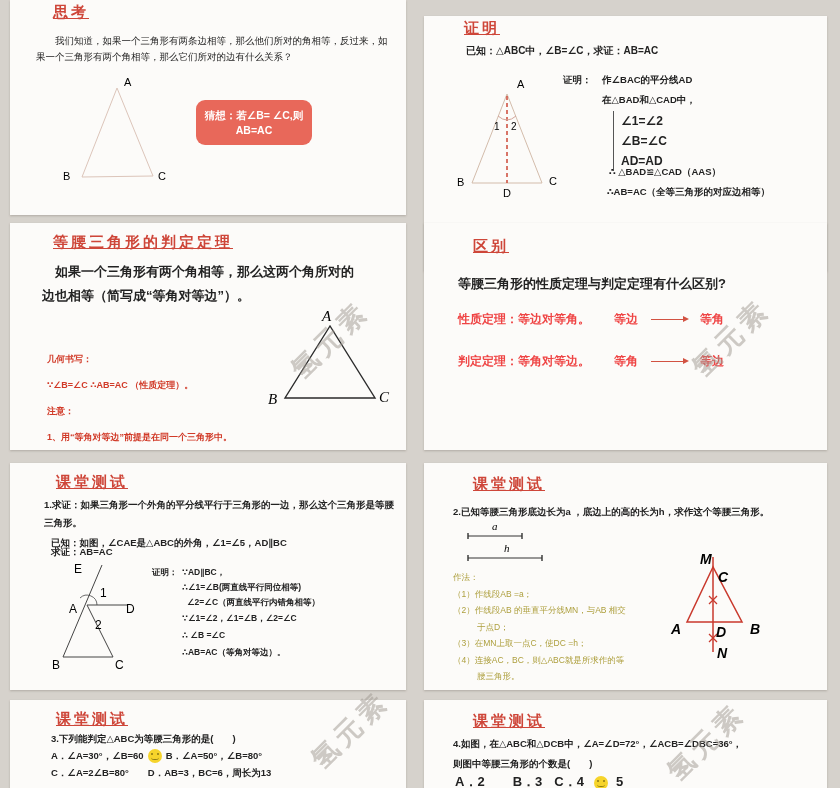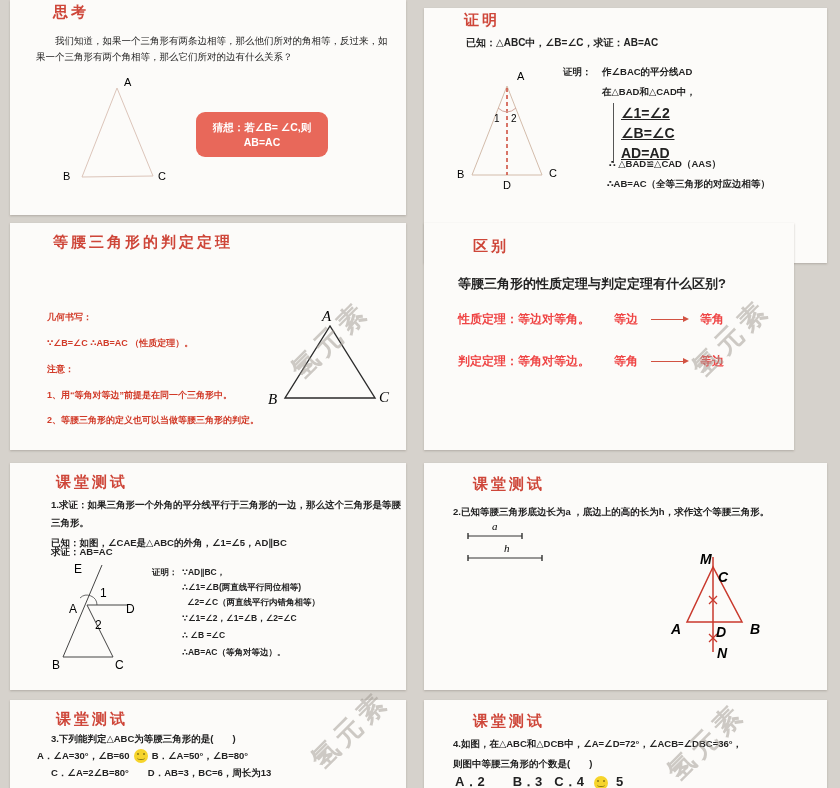--- a/index.html
+++ b/index.html
@@ -10,43 +10,43 @@
     color:#222;
   }
   .card{
     position:absolute;background:#fcfbf9;
     box-shadow:0 1px 2px rgba(110,100,90,.35);
     overflow:hidden;
   }
   .abs{position:absolute;}
   .title{
     position:absolute;margin:0;color:#ce4639;font-weight:bold;
-    font-size:15px;letter-spacing:3px;line-height:17px;
+    font-size:15px;letter-spacing:3px;line-height:17px;text-decoration:underline;
   }
   .tx{position:absolute;line-height:1.45;}
   .b{font-weight:bold;}
   .f85{font-size:8.5px;}
-  .f9{font-size:9px;}
+  .f9{font-size:9px;margin-top:42px;}
   .f95{font-size:9.5px;}
   .f10{font-size:10px;}
   .f11{font-size:13px;}
   .f12{font-size:12px;}
   .f13{font-size:13px;}
   .red{color:#d13a28;}
   .red2{color:#ef4444;text-align:center;}
   .olive{color:#ad9f3d;}
   .guess-box{
     position:absolute;background:#e8685a;color:#fff;border-radius:9px;
     font-weight:bold;font-size:10.5px;text-align:center;
     display:flex;flex-direction:column;justify-content:center;line-height:15px;
   }
   .cond-block{
     position:absolute;border-left:1px solid #555;padding-left:7px;
   }
-  .cond-block div{font-size:14px;font-weight:bold;line-height:20px;text-decoration:underline;}
+  .cond-block div{font-size:12px;font-weight:bold;line-height:20px;}
   .arrow{
     display:inline-block;width:36px;height:1px;background:#d25242;
     position:relative;vertical-align:middle;
   }
   .arrow::after{
     content:"";position:absolute;right:-2px;top:-3px;
     border-left:6px solid #d25242;
     border-top:3.5px solid transparent;border-bottom:3.5px solid transparent;
   }
   .smiley{
@@ -76,27 +76,27 @@
 
 <section class="card" style="left:10px;top:0;width:396px;height:215px">
   <h2 class="title" style="left:43px;top:3px">思考</h2>
   <p class="tx f95" style="left:26px;top:33px;width:354px;margin:0;text-indent:2em;line-height:16px">我们知道，如果一个三角形有两条边相等，那么他们所对的角相等，反过来，如果一个三角形有两个角相等，那么它们所对的边有什么关系？</p>
   <svg class="abs" style="left:45px;top:70px" width="130" height="115" viewBox="0 0 130 115">
     <polygon points="62,18 27,107 98,106" fill="none" stroke="#dcc5ba" stroke-width="1"></polygon>
     <text x="69" y="16" font-size="11">A</text>
     <text x="8" y="110" font-size="11">B</text>
     <text x="103" y="110" font-size="11">C</text>
   </svg>
-  <div class="guess-box" style="left:186px;top:112px;width:132px;height:45px">
+  <div class="guess-box" style="left:186px;top:100px;width:116px;height:45px">
     <div>猜想：若∠B= ∠C,则</div>
     <div>AB=AC</div>
   </div>
 </section>
 
-<section class="card" style="left:424px;top:8px;width:403px;height:255px">
+<section class="card" style="left:424px;top:16px;width:403px;height:255px">
   <h2 class="title" style="left:40px;top:3px">证明</h2>
   <div class="tx f10 b" style="left:42px;top:28px;white-space:nowrap">已知：△ABC中，∠B=∠C，求证：AB=AC</div>
   <svg class="abs" style="left:20px;top:55px" width="120" height="130" viewBox="0 0 120 130">
     <polygon points="63,23 28,112 98,112" fill="none" stroke="#d3bcab" stroke-width="1"></polygon>
     <line x1="63" y1="25" x2="63" y2="112" stroke="#cc4837" stroke-width="1.5" stroke-dasharray="4,3"></line>
     <path d="M54,45 Q63,53 72,45" fill="none" stroke="#d3a59a" stroke-width="1"></path>
     <text x="73" y="17" font-size="11">A</text>
     <text x="50" y="59" font-size="10">1</text>
     <text x="67" y="59" font-size="10">2</text>
     <text x="13" y="115" font-size="11">B</text>
@@ -110,53 +110,54 @@
     <div>∠1=∠2</div>
     <div>∠B=∠C</div>
     <div>AD=AD</div>
   </div>
   <div class="tx f95 b" style="left:185px;top:149px;white-space:nowrap">∴ △BAD≌△CAD（AAS）</div>
   <div class="tx f95 b" style="left:183px;top:169px;white-space:nowrap">∴AB=AC（全等三角形的对应边相等）</div>
 </section>
 
 <section class="card" style="left:10px;top:223px;width:396px;height:227px">
   <h2 class="title" style="left:43px;top:10px">等腰三角形的判定定理</h2>
+  <p class="tx f13 b" style="left:32px;top:37px;width:318px;margin:0;text-indent:1em;line-height:24px">如果一个三角形有两个角相等，那么这两个角所对的边也相等（简写成“等角对等边”）。</p>
   <div class="tx f9 b red" style="left:37px;top:88px">几何书写：</div>
   <div class="tx f9 b red" style="left:37px;top:114px;white-space:nowrap">∵∠B=∠C ∴AB=AC （性质定理）。</div>
   <div class="tx f9 b red" style="left:37px;top:140px">注意：</div>
   <div class="tx f9 b red" style="left:37px;top:166px;white-space:nowrap">1、用“等角对等边”前提是在同一个三角形中。</div>
   <div class="tx f9 b red" style="left:37px;top:191px;white-space:nowrap">2、等腰三角形的定义也可以当做等腰三角形的判定。</div>
   <svg class="abs" style="left:255px;top:78px" width="135" height="105" viewBox="0 0 135 105">
     <polygon points="65,25 20,97 110,97" fill="none" stroke="#2a2a2a" stroke-width="1.4"></polygon>
     <text class="serif-it" x="57" y="20" font-size="15">A</text>
     <text class="serif-it" x="3" y="103" font-size="15">B</text>
     <text class="serif-it" x="114" y="101" font-size="15">C</text>
   </svg>
 </section>
 
-<section class="card" style="left:424px;top:223px;width:370px;height:227px">
+<section class="card" style="left:424px;top:223px;width:403px;height:227px">
   <h2 class="title" style="left:49px;top:14px">区别</h2>
   <div class="tx f11 b" style="left:34px;top:52px;white-space:nowrap">等腰三角形的性质定理与判定定理有什么区别?</div>
   <div class="tx f12 b red2" style="left:34px;top:88px;display:flex;align-items:center;white-space:nowrap">
     <span>性质定理：等边对等角。</span>
     <span style="margin-left:24px">等边</span>
     <span class="arrow" style="margin-left:13px"></span>
     <span style="margin-left:13px">等角</span>
   </div>
   <div class="tx f12 b red2" style="left:34px;top:130px;display:flex;align-items:center;white-space:nowrap">
     <span>判定定理：等角对等边。</span>
     <span style="margin-left:24px">等角</span>
     <span class="arrow" style="margin-left:13px"></span>
     <span style="margin-left:13px">等边</span>
   </div>
 </section>
 
 <section class="card" style="left:10px;top:463px;width:396px;height:227px">
   <h2 class="title" style="left:46px;top:10px">课堂测试</h2>
-  <p class="tx f95 b" style="left:41px;top:33px;width:352px;margin:0;line-height:18px">1.求证：如果三角形一个外角的平分线平行于三角形的一边，那么这个三角形是等腰三角形。</p>
+  <p class="tx f95 b" style="left:34px;top:33px;width:352px;margin:0;line-height:18px">1.求证：如果三角形一个外角的平分线平行于三角形的一边，那么这个三角形是等腰三角形。</p>
   <div class="tx f95 b" style="left:41px;top:73px;white-space:nowrap">已知：如图，∠CAE是△ABC的外角，∠1=∠5，AD∥BC</div>
   <div class="tx f95 b" style="left:41px;top:82px">求证：AB=AC</div>
   <svg class="abs" style="left:40px;top:98px" width="95" height="112" viewBox="0 0 95 112">
     <line x1="13" y1="96" x2="52" y2="4" stroke="#444" stroke-width="1"></line>
     <line x1="37" y1="44" x2="63" y2="96" stroke="#444" stroke-width="1"></line>
     <line x1="13" y1="96" x2="63" y2="96" stroke="#444" stroke-width="1"></line>
     <line x1="37" y1="44" x2="78" y2="44" stroke="#444" stroke-width="1"></line>
     <path d="M30,37 A10,10 0 0 1 47,44" fill="none" stroke="#444" stroke-width="0.8"></path>
     <text x="24" y="12" font-size="12">E</text>
     <text x="50" y="36" font-size="12">1</text>
@@ -181,40 +182,47 @@
   <svg class="abs" style="left:38px;top:56px" width="130" height="48" viewBox="0 0 130 48">
     <line x1="6" y1="17" x2="60" y2="17" stroke="#333" stroke-width="1"></line>
     <line x1="6" y1="14" x2="6" y2="20" stroke="#333" stroke-width="1.4"></line>
     <line x1="60" y1="14" x2="60" y2="20" stroke="#333" stroke-width="1.4"></line>
     <text class="serif-it" x="30" y="11" font-size="11">a</text>
     <line x1="6" y1="39" x2="80" y2="39" stroke="#333" stroke-width="1"></line>
     <line x1="6" y1="36" x2="6" y2="42" stroke="#333" stroke-width="1.4"></line>
     <line x1="80" y1="36" x2="80" y2="42" stroke="#333" stroke-width="1.4"></line>
     <text class="serif-it" x="42" y="33" font-size="11">h</text>
   </svg>
+  <div class="tx f85 olive steps" style="left:29px;top:106px;width:176px">
+    <div style="padding-left:0;text-indent:0">作法：</div>
+    <div>（1）作线段AB =a；</div>
+    <div>（2）作线段AB 的垂直平分线MN，与AB 相交于点D；</div>
+    <div>（3）在MN上取一点C，使DC =h；</div>
+    <div>（4）连接AC，BC，则△ABC就是所求作的等腰三角形。</div>
+  </div>
   <svg class="abs" style="left:240px;top:88px" width="115" height="112" viewBox="0 0 115 112">
     <line x1="49" y1="6" x2="49" y2="101" stroke="#c9392d" stroke-width="1.5"></line>
     <polygon points="49,16 23,71 78,71" fill="none" stroke="#c9392d" stroke-width="1.5"></polygon>
     <line x1="45" y1="45" x2="53" y2="53" stroke="#c9392d" stroke-width="1.2"></line>
     <line x1="45" y1="53" x2="53" y2="45" stroke="#c9392d" stroke-width="1.2"></line>
     <line x1="45" y1="83" x2="53" y2="91" stroke="#c9392d" stroke-width="1.2"></line>
     <line x1="45" y1="91" x2="53" y2="83" stroke="#c9392d" stroke-width="1.2"></line>
     <text class="b" x="36" y="13" font-size="14" font-style="italic">M</text>
     <text class="b" x="54" y="31" font-size="14" font-style="italic">C</text>
     <text class="b" x="7" y="83" font-size="14" font-style="italic">A</text>
     <text class="b" x="86" y="83" font-size="14" font-style="italic">B</text>
     <text class="b" x="52" y="86" font-size="14" font-style="italic">D</text>
     <text class="b" x="53" y="107" font-size="14" font-style="italic">N</text>
   </svg>
 </section>
 
 <section class="card" style="left:10px;top:700px;width:396px;height:88px">
   <h2 class="title" style="left:46px;top:10px">课堂测试</h2>
   <div class="tx f95 b" style="left:41px;top:32px;white-space:nowrap">3.下列能判定△ABC为等腰三角形的是(　　)</div>
-  <div class="tx f95 b" style="left:27px;top:49px;white-space:nowrap">
+  <div class="tx f95 b" style="left:41px;top:49px;white-space:nowrap">
     <span>A．∠A=30°，∠B=60</span><span class="smiley"></span><span>B．∠A=50°，∠B=80°</span>
   </div>
   <div class="tx f95 b" style="left:41px;top:66px;white-space:nowrap">C．∠A=2∠B=80°　　D．AB=3，BC=6，周长为13</div>
 </section>
 
 <section class="card" style="left:424px;top:700px;width:403px;height:88px">
   <h2 class="title" style="left:49px;top:12px">课堂测试</h2>
   <div class="tx f95 b" style="left:29px;top:37px;white-space:nowrap">4.如图，在△ABC和△DCB中，∠A=∠D=72°，∠ACB=∠DBC=36°，</div>
   <div class="tx f95 b" style="left:29px;top:57px;white-space:nowrap">则图中等腰三角形的个数是(　　)</div>
   <div class="tx f11 b" style="left:31px;top:73px;white-space:nowrap">

